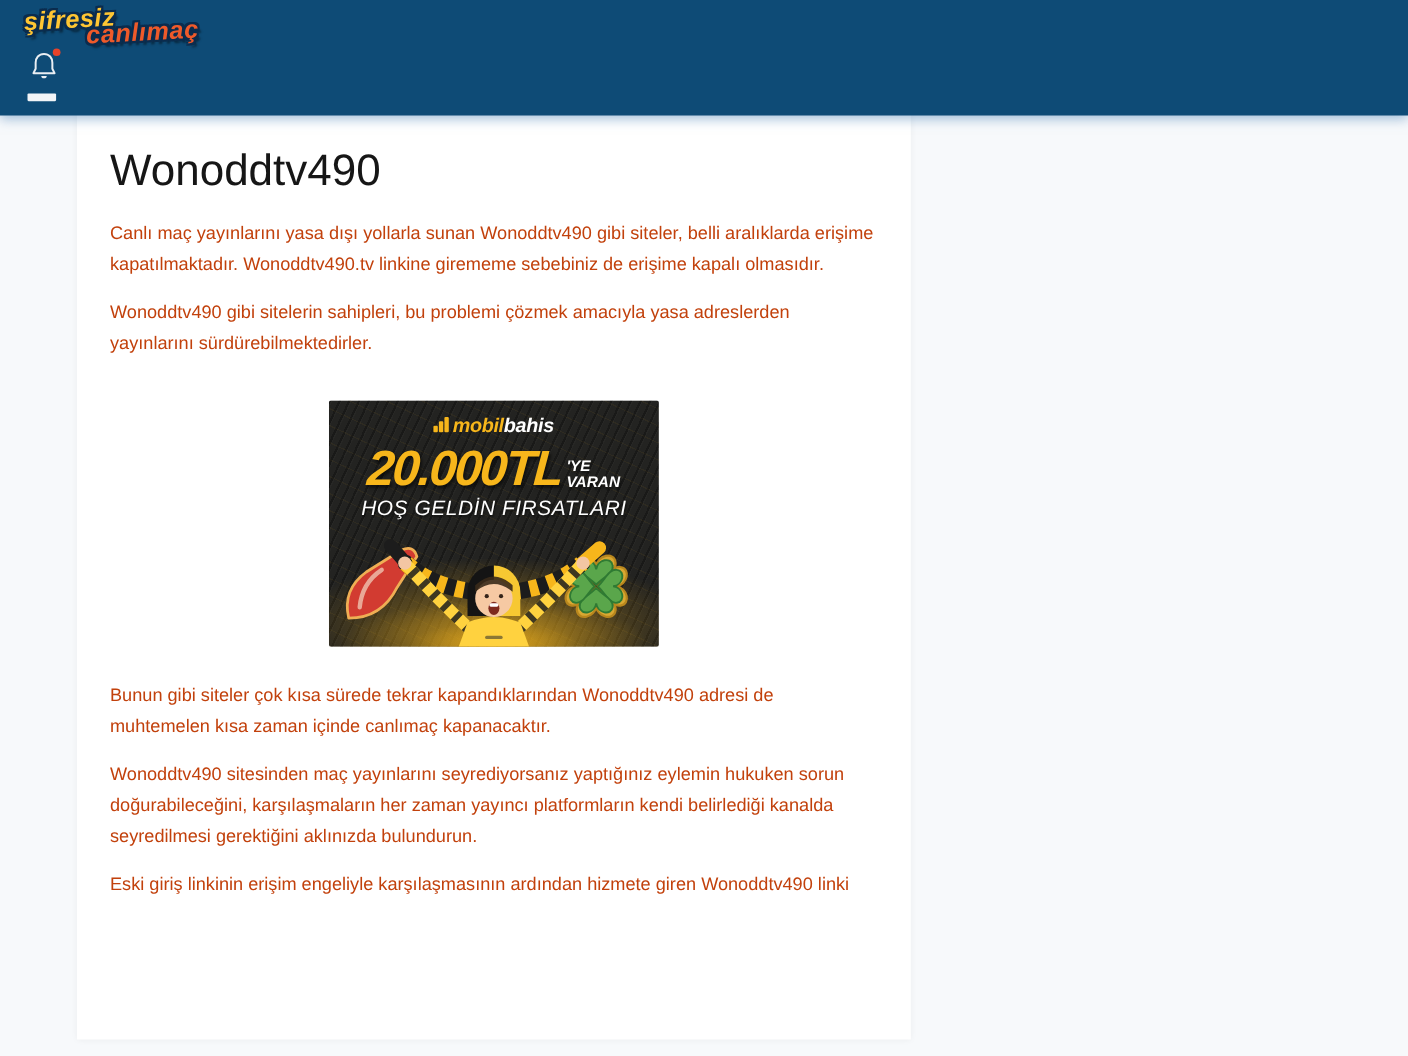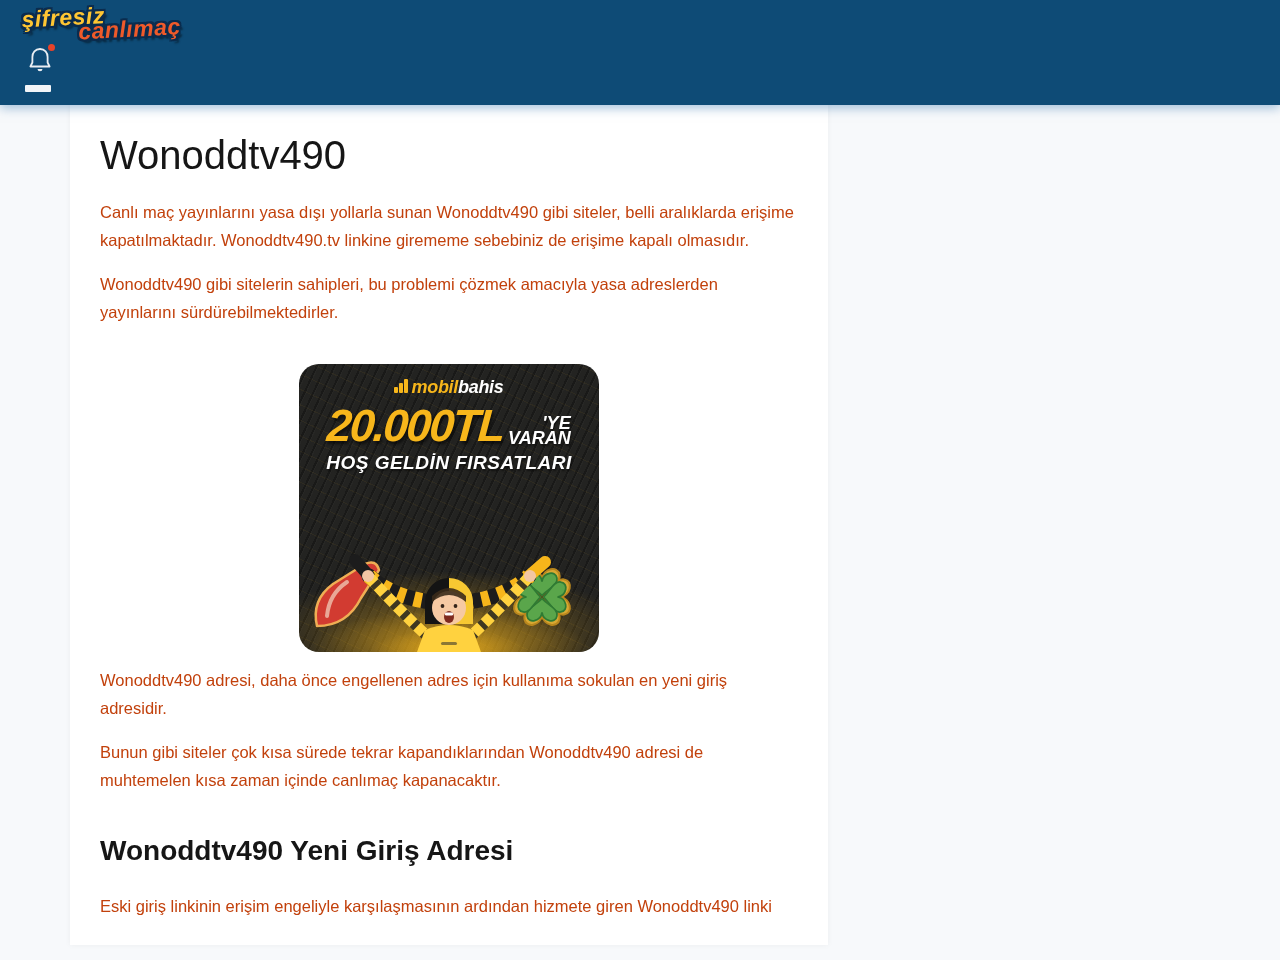--- a/index.html
+++ b/index.html
@@ -54,22 +54,22 @@
   }
   .article p {
     font-size:16.5px; line-height:28px; color:#c2410c; margin:0 0 16px 0;
   }
   .article h2 {
     font-size:28px; font-weight:700; color:#161616; margin:40px 0 24px 0; line-height:1.2;
   }
 
   
   .promo-banner {
-    position:relative; width:300px; height:288px; margin:38px auto 14px auto;
-    border-radius:20px; overflow:hidden; cursor:pointer;
+    position:relative; width:300px; height:224px; margin:38px auto 30px auto;
+    border-radius:2px; overflow:hidden; cursor:pointer;
     background:
       repeating-linear-gradient(115deg, rgba(0,0,0,.28) 0 2px, rgba(255,255,255,.02) 2px 3px, transparent 3px 8px),
       repeating-linear-gradient(25deg, rgba(247,182,27,.05) 0 1px, transparent 1px 14px),
       #232321;
   }
   .promo-glow {
     position:absolute; left:-30px; bottom:-40px; width:360px; height:120px;
     background:radial-gradient(ellipse at center, rgba(247,182,27,.5) 0%, rgba(247,182,27,.18) 45%, rgba(247,182,27,0) 72%);
     pointer-events:none;
   }
@@ -88,27 +88,27 @@
   .promo-amount-row {
     position:absolute; left:0; top:36px; width:100%; text-align:center; white-space:nowrap;
   }
   .promo-amount {
     display:inline-block; vertical-align:middle;
     font-size:45px; font-weight:bold; font-style:italic; letter-spacing:-2px;
     color:#f7b61b; transform:skewX(-4deg);
     text-shadow:2px 3px 3px rgba(0,0,0,.55);
   }
   .promo-amount-suffix {
-    display:inline-block; vertical-align:middle; margin:10px 0 0 4px; text-align:right;
-    font-size:18px; font-weight:bold; font-style:italic; color:#fff; line-height:15px;
+    display:inline-block; vertical-align:middle; margin:10px 0 0 4px; text-align:left;
+    font-size:14px; font-weight:bold; font-style:italic; color:#fff; line-height:15px;
     text-shadow:1px 2px 2px rgba(0,0,0,.5);
   }
   .promo-tagline {
     position:absolute; left:0; top:88px; width:100%; text-align:center;
-    font-size:19px; font-weight:bold; font-style:italic; color:#fff;
+    font-size:19px; font-weight:normal; font-style:italic; color:#fff;
     letter-spacing:.5px; white-space:nowrap;
     text-shadow:1px 2px 2px rgba(0,0,0,.5);
   }
   .promo-illustration { position:absolute; left:0; bottom:0; width:300px; height:124px; }
 </style>
 </head>
 <body>
 
 <header class="site-header">
   <div class="logo">
@@ -202,18 +202,17 @@
           <circle cx="150" cy="80" r="17" fill="#f6c9a3"></circle>
           <path d="M133,74 Q150,60 167,74 L167,68 Q150,52 133,68 Z" fill="#3a2a1a" opacity=".9"></path>
           <circle cx="143.5" cy="78" r="1.9" fill="#35241a"></circle>
           <circle cx="156.5" cy="78" r="1.9" fill="#35241a"></circle>
           <ellipse cx="150" cy="89" rx="5" ry="6" fill="#7e2a1e"></ellipse>
           <rect x="146" y="84.5" width="8" height="3" rx="1.2" fill="#ffffff"></rect>
         </g>
       </svg>
     </div>
 
-    <p>Wonoddtv490 adresi, daha önce engellenen adres için kullanıma sokulan en yeni giriş adresidir.</p>
     <p>Bunun gibi siteler çok kısa sürede tekrar kapandıklarından Wonoddtv490 adresi de muhtemelen kısa zaman içinde canlımaç kapanacaktır.</p>
-    <h2>Wonoddtv490 Yeni Giriş Adresi</h2>
+    <p>Wonoddtv490 sitesinden maç yayınlarını seyrediyorsanız yaptığınız eylemin hukuken sorun doğurabileceğini, karşılaşmaların her zaman yayıncı platformların kendi belirlediği kanalda seyredilmesi gerektiğini aklınızda bulundurun.</p>
     <p>Eski giriş linkinin erişim engeliyle karşılaşmasının ardından hizmete giren Wonoddtv490 linki</p>
   </article>
 </main>
 
 </body></html>

